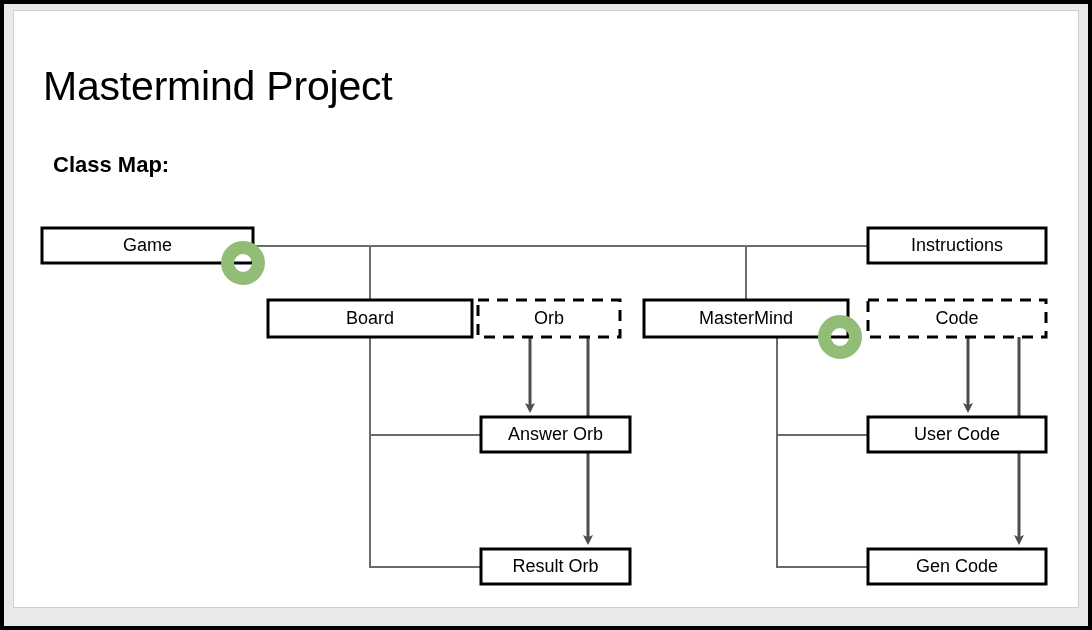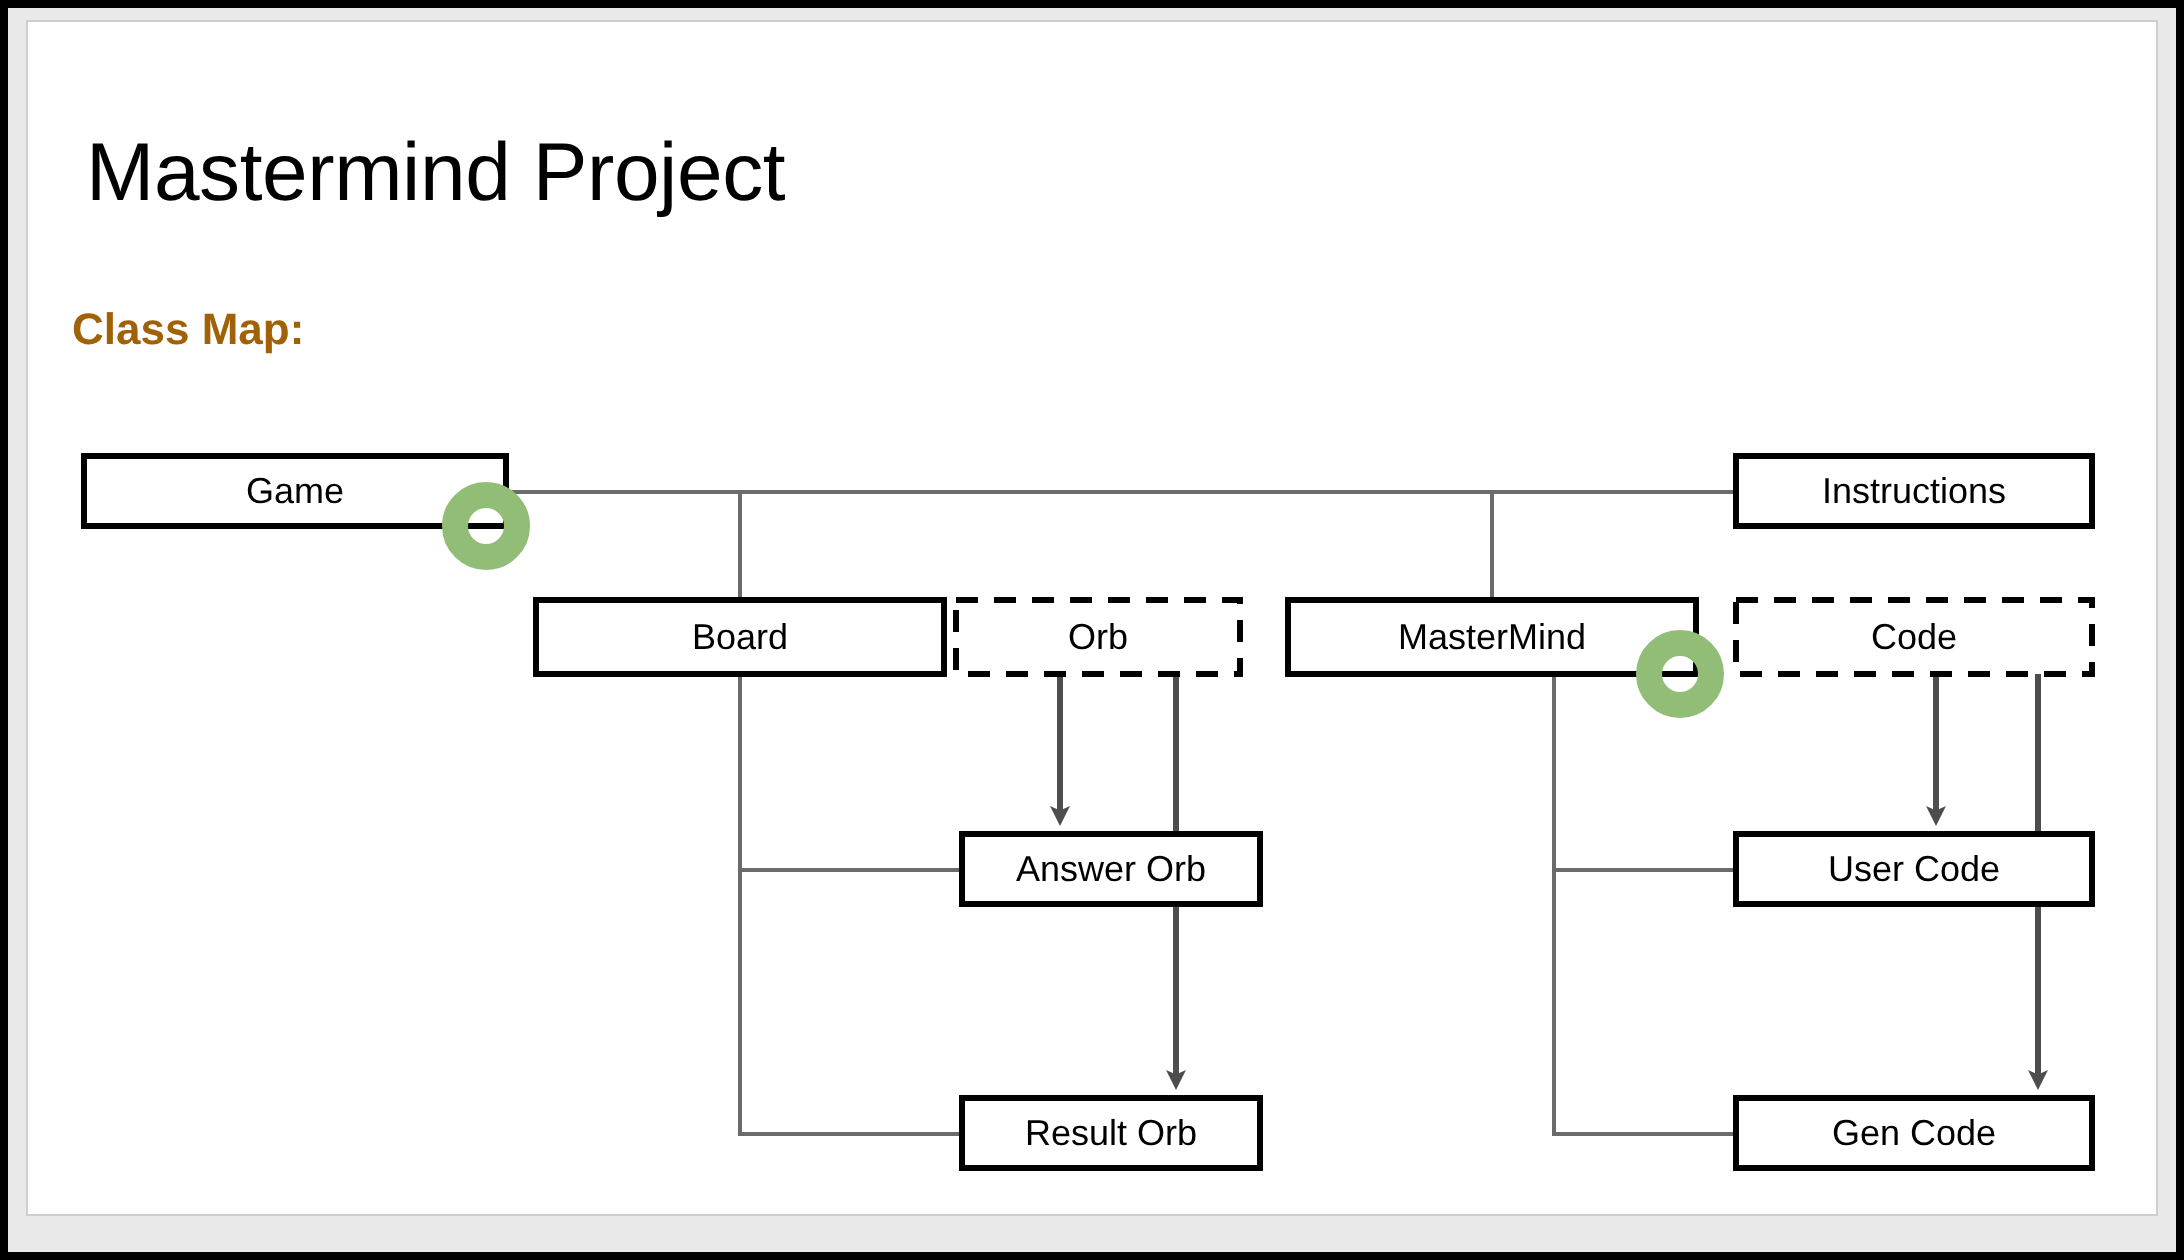--- a/index.html
+++ b/index.html
@@ -42,25 +42,25 @@
     left: 43px;
     top: 63px;
     font-size: 41px;
     font-weight: 400;
     color: #000000;
     letter-spacing: -0.2px;
     white-space: nowrap;
   }
   #slide-subtitle {
     position: absolute;
-    left: 36px;
+    left: 53px;
     top: 152px;
     font-size: 22px;
     font-weight: bold;
-    color: #a16207;
+    color: #000000;
     white-space: nowrap;
   }
   #diagram {
     position: absolute;
     left: 0;
     top: 0;
     width: 1092px;
     height: 630px;
   }
   .node-label {

